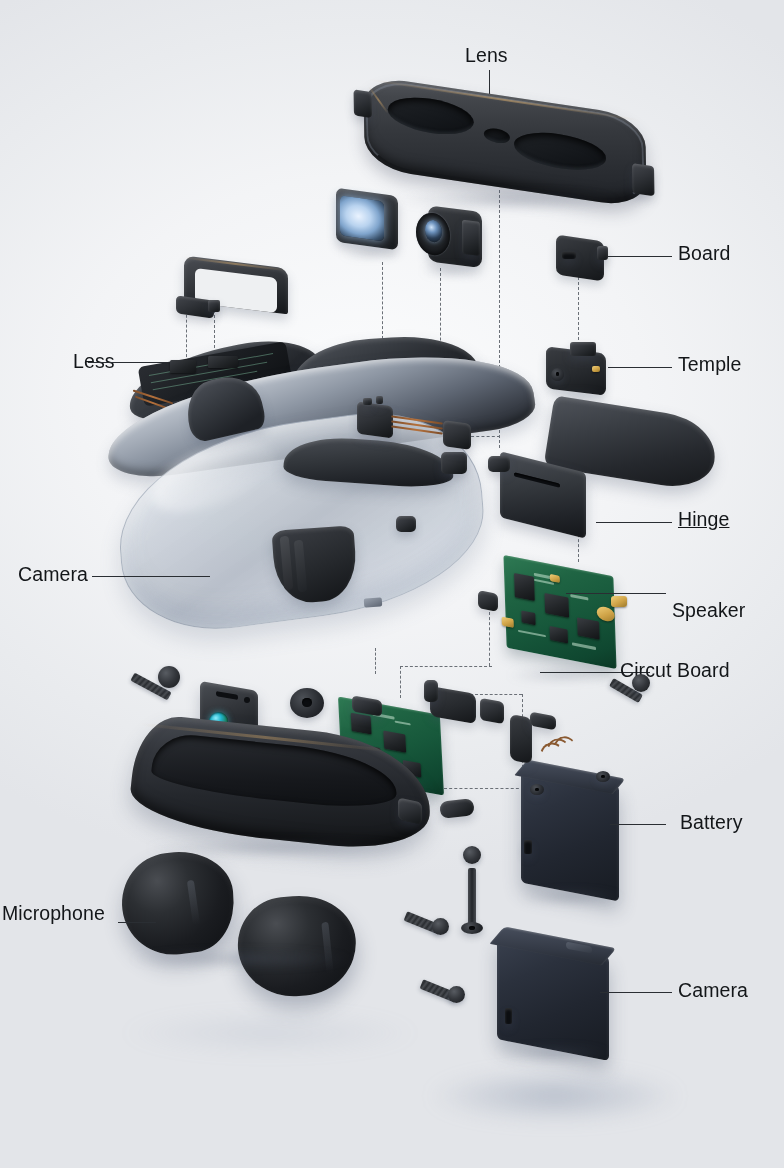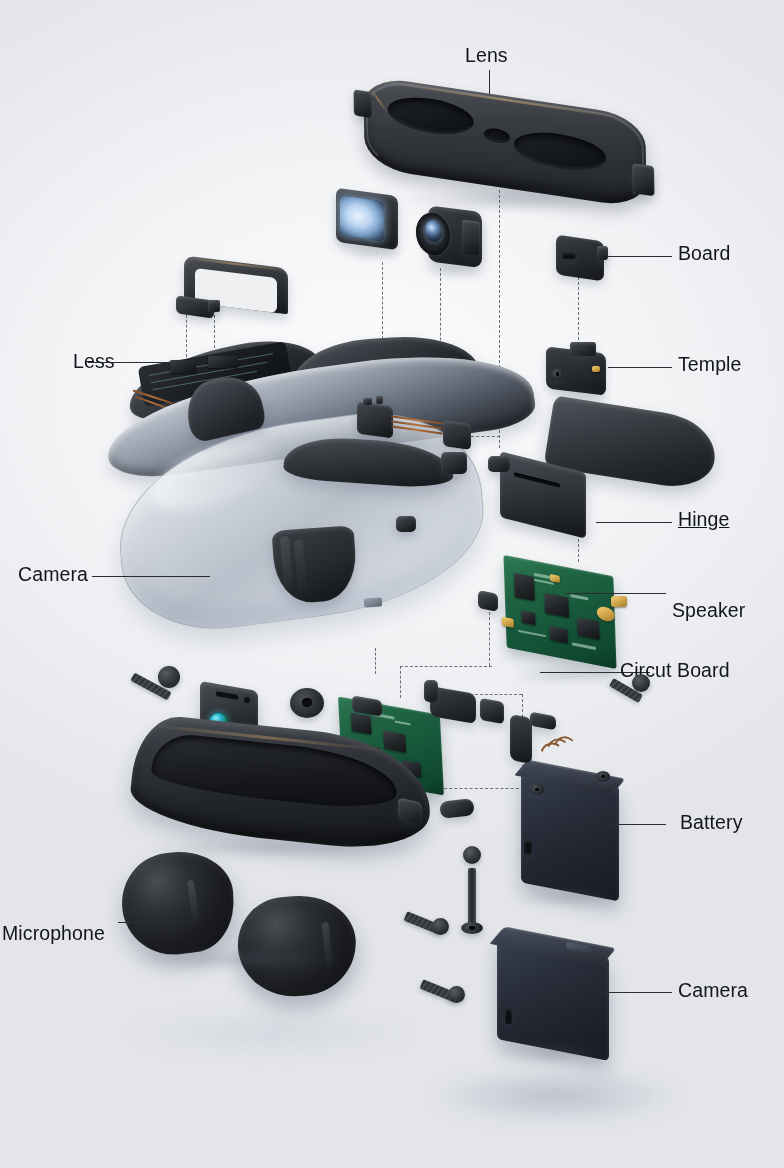--- a/index.html
+++ b/index.html
@@ -444,16 +444,16 @@
   <div class="pad3d" style="left:122px;top:852px;width:112px;height:102px;
               border-radius:44% 52% 38% 46%/50% 44% 54% 50%;transform:rotate(-7deg);"></div>
   <div style="position:absolute;left:190px;top:880px;width:7px;height:46px;border-radius:4px;
               background:linear-gradient(180deg,rgba(90,96,106,.5),rgba(20,22,26,.1));transform:rotate(-8deg);"></div>
   <div class="pad3d" style="left:238px;top:896px;width:118px;height:100px;
               border-radius:40% 50% 46% 48%/48% 48% 52% 52%;transform:rotate(-5deg);"></div>
   <div style="position:absolute;left:324px;top:922px;width:7px;height:52px;border-radius:4px;
               background:linear-gradient(180deg,rgba(90,96,106,.45),rgba(20,22,26,.1));transform:rotate(-6deg);"></div>
   <div class="shd" style="left:126px;top:950px;width:230px;height:18px;"></div>
 
-  <div class="lbl" style="left:2px;top:924px;">Microphone</div>
+  <div class="lbl" style="left:2px;top:904px;">Microphone</div>
   <div class="lead" style="left:118px;top:922px;width:38px;"></div>
 
 </div>
 
 </body></html>

